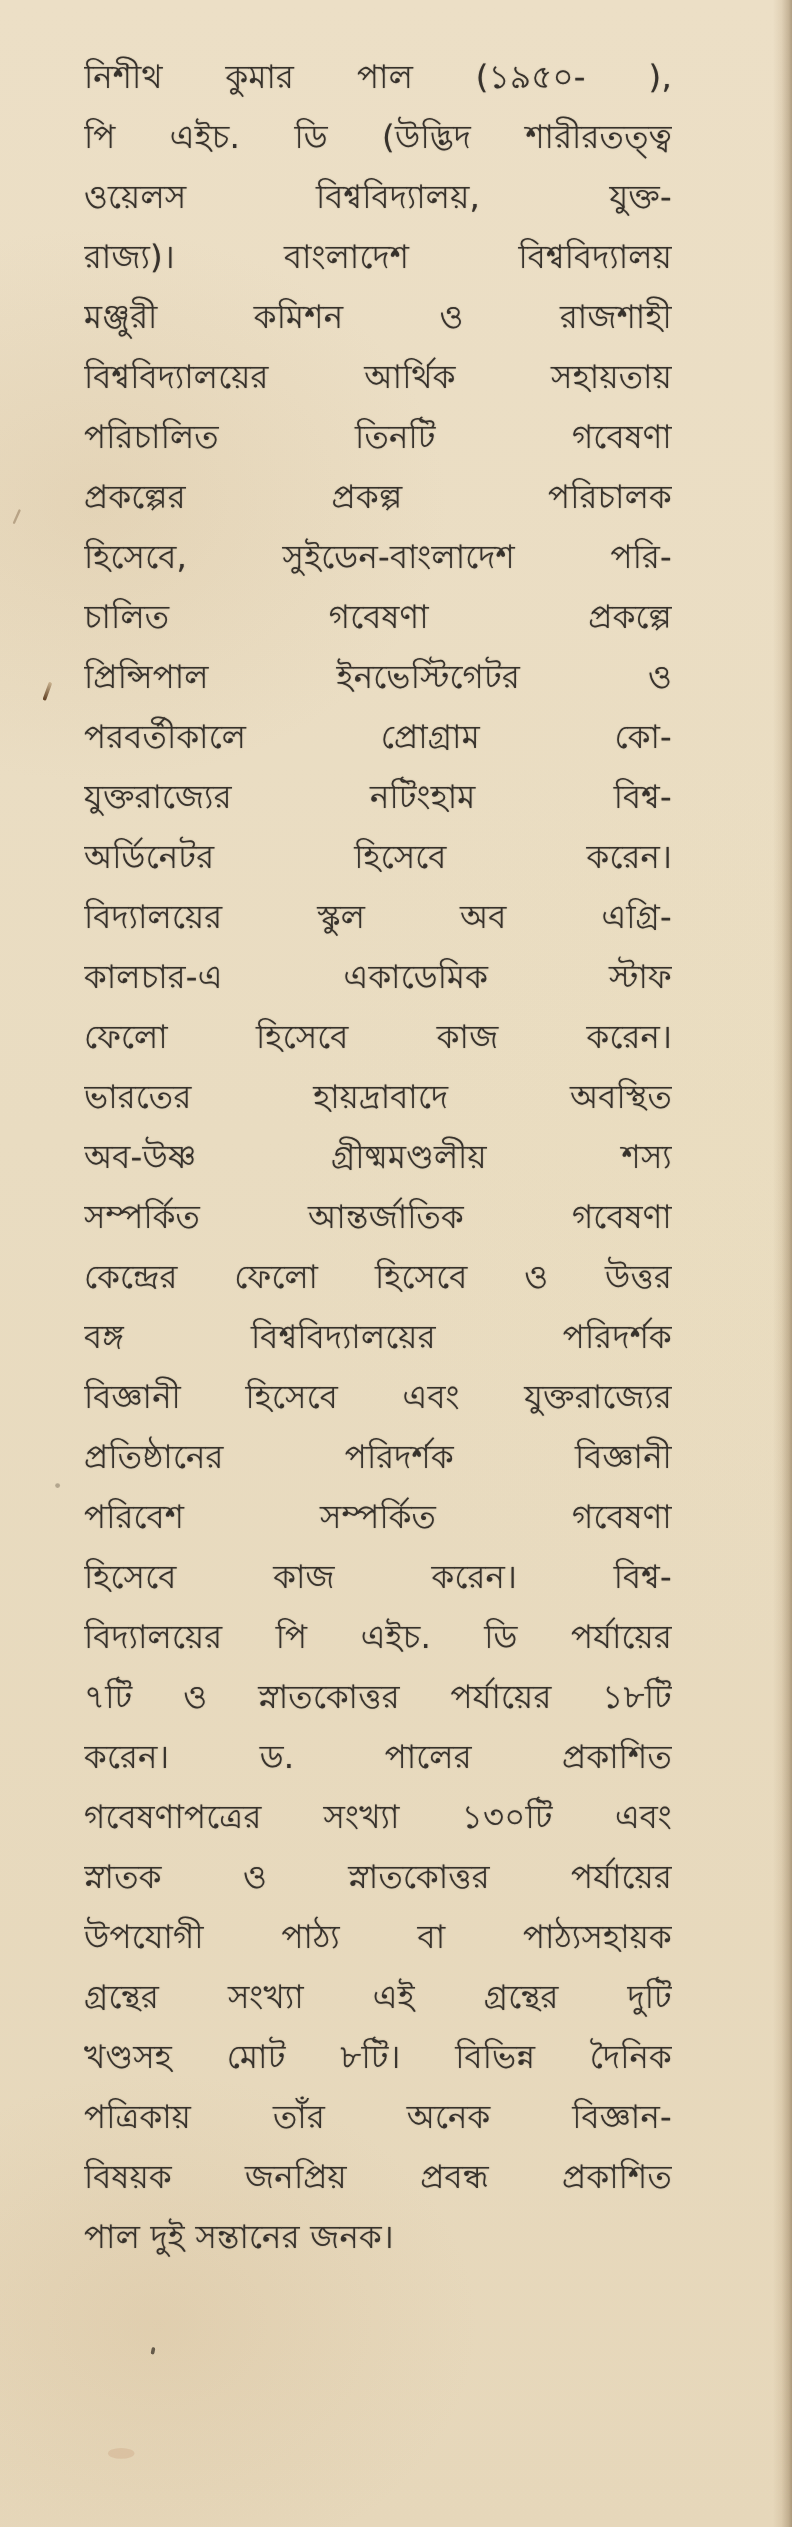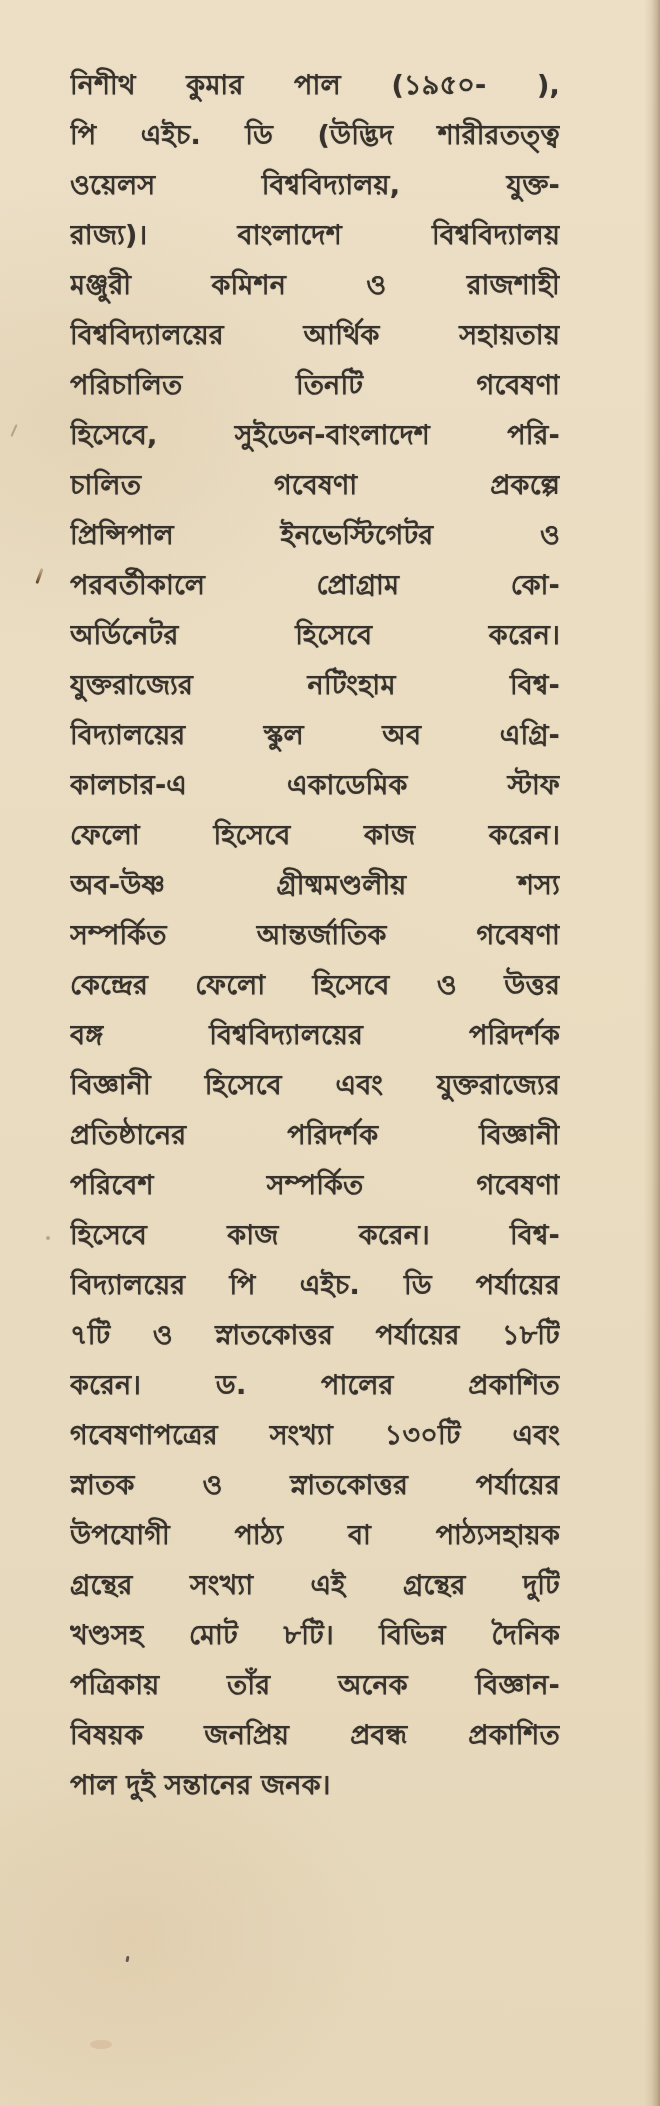--- a/index.html
+++ b/index.html
@@ -16,23 +16,22 @@
     background-image:
       radial-gradient(ellipse 420px 330px at 12% 20%, rgba(210,186,148,0.28), rgba(210,186,148,0) 70%),
       radial-gradient(ellipse 500px 600px at 90% 45%, rgba(235,222,190,0.35), rgba(235,222,190,0) 75%),
       radial-gradient(ellipse 380px 300px at 20% 92%, rgba(205,178,138,0.25), rgba(205,178,138,0) 70%),
       linear-gradient(180deg, #ecdfc6 0%, #e9dcc1 45%, #e6d7ba 100%);
     font-family: "DejaVu Sans", sans-serif;
   }
   .text-column {
     position: absolute;
     left: 70px;
-    top: 60px;
+    top: 40px;
     width: 490px;
-    font-weight: bold;
   }
   .line {
     height: 50px;
     line-height: 50px;
     font-size: 27px;
     color: var(--ink, #37322c);
     text-align: justify;
     text-align-last: justify;
     overflow: hidden;
     white-space: normal;
@@ -109,29 +108,31 @@
 
 <div class="page">
   <div class="text-column">
       <div class="line">নিশীথ কুমার পাল (১৯৫০- ),</div>
       <div class="line">পি এইচ. ডি (উদ্ভিদ শারীরতত্ত্ব</div>
       <div class="line">ওয়েলস বিশ্ববিদ্যালয়, যুক্ত-</div>
       <div class="line">রাজ্য)। বাংলাদেশ বিশ্ববিদ্যালয়</div>
       <div class="line">মঞ্জুরী কমিশন ও রাজশাহী</div>
       <div class="line">বিশ্ববিদ্যালয়ের আর্থিক সহায়তায়</div>
       <div class="line">পরিচালিত তিনটি গবেষণা</div>
+      <div class="line">প্রকল্পের প্রকল্প পরিচালক</div>
       <div class="line">হিসেবে, সুইডেন-বাংলাদেশ পরি-</div>
       <div class="line">চালিত গবেষণা প্রকল্পে</div>
       <div class="line">প্রিন্সিপাল ইনভেস্টিগেটর ও</div>
       <div class="line">পরবর্তীকালে প্রোগ্রাম কো-</div>
+      <div class="line">যুক্তরাজ্যের নটিংহাম বিশ্ব-</div>
       <div class="line">অর্ডিনেটর হিসেবে করেন।</div>
-      <div class="line">যুক্তরাজ্যের নটিংহাম বিশ্ব-</div>
       <div class="line">বিদ্যালয়ের স্কুল অব এগ্রি-</div>
       <div class="line">কালচার-এ একাডেমিক স্টাফ</div>
       <div class="line">ফেলো হিসেবে কাজ করেন।</div>
+      <div class="line">ভারতের হায়দ্রাবাদে অবস্থিত</div>
       <div class="line">অব-উষ্ণ গ্রীষ্মমণ্ডলীয় শস্য</div>
       <div class="line">সম্পর্কিত আন্তর্জাতিক গবেষণা</div>
       <div class="line">কেন্দ্রের ফেলো হিসেবে ও উত্তর</div>
       <div class="line">বঙ্গ বিশ্ববিদ্যালয়ের পরিদর্শক</div>
       <div class="line">বিজ্ঞানী হিসেবে এবং যুক্তরাজ্যের</div>
       <div class="line">প্রতিষ্ঠানের পরিদর্শক বিজ্ঞানী</div>
       <div class="line">পরিবেশ সম্পর্কিত গবেষণা</div>
       <div class="line">হিসেবে কাজ করেন। বিশ্ব-</div>
       <div class="line">বিদ্যালয়ের পি এইচ. ডি পর্যায়ের</div>
       <div class="line">৭টি ও স্নাতকোত্তর পর্যায়ের ১৮টি</div>

